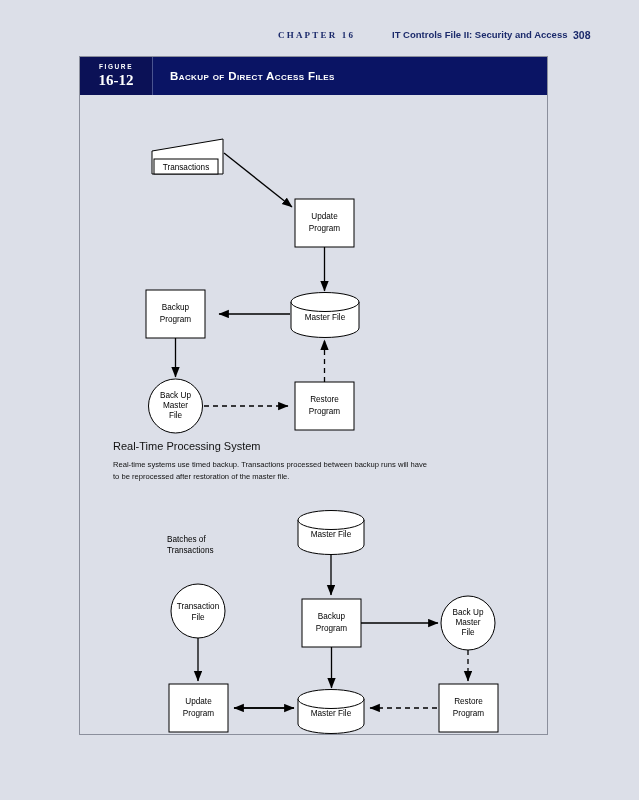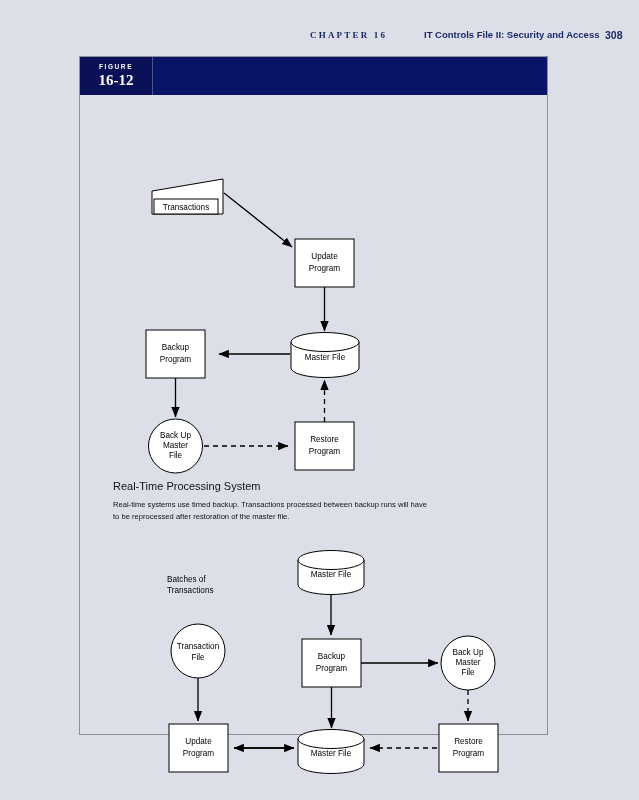--- a/index.html
+++ b/index.html
@@ -23,21 +23,20 @@
   }
   
   .runhead {
     position: absolute;
     left: 0; top: 27px;
     width: 523px;
     height: 20px;
     color: #1b2a6b;
     font-size: 9.5px;
     white-space: nowrap;
-    margin-left: 32px;
   }
   .runhead .chapter {
     position: absolute;
     left: 278px; top: 3px;
     font-family: "Liberation Serif", serif;
     font-size: 9px;
     letter-spacing: 2.2px;
     font-weight: 600;
   }
   .runhead .headtitle {
@@ -106,21 +105,20 @@
     font-size: 11.5px;
     font-weight: bold;
     font-variant: small-caps;
     letter-spacing: 0.4px;
   }
   .canvas {
     position: absolute;
     left: 0; top: 38px;
     width: 100%;
     height: 640px;
-    margin-top: 40px;
   }
   svg { display: block; }
   text {
     font-family: "Liberation Sans", sans-serif;
     fill: #000000;
   }
   .node-label { font-size: 8.2px; }
   .small-label { font-size: 8.2px; }
   .sec-head { font-size: 11px; fill: #111111; }
   .sec-body { font-size: 7.6px; fill: #111111; }
@@ -152,20 +150,21 @@
     <span class="pageno">308</span>
   </div>
 
   <div class="frame">
 
     <div class="titlebar">
       <div class="fig-num-box">
         <div class="fig-word">FIGURE</div>
         <div class="fig-id">16-12</div>
       </div>
+      <div class="fig-title">Backup of Direct Access Files</div>
     </div>
 
     <div class="canvas">
       <svg width="467" height="640" viewBox="0 0 467 640" xmlns="http://www.w3.org/2000/svg">
         <defs>
           <marker id="arrow" markerWidth="9" markerHeight="9" refX="7.6" refY="3.2" orient="auto" markerUnits="strokeWidth">
             <path d="M0,0 L8,3.2 L0,6.4 z" fill="#000000"></path>
           </marker>
         </defs>
 

